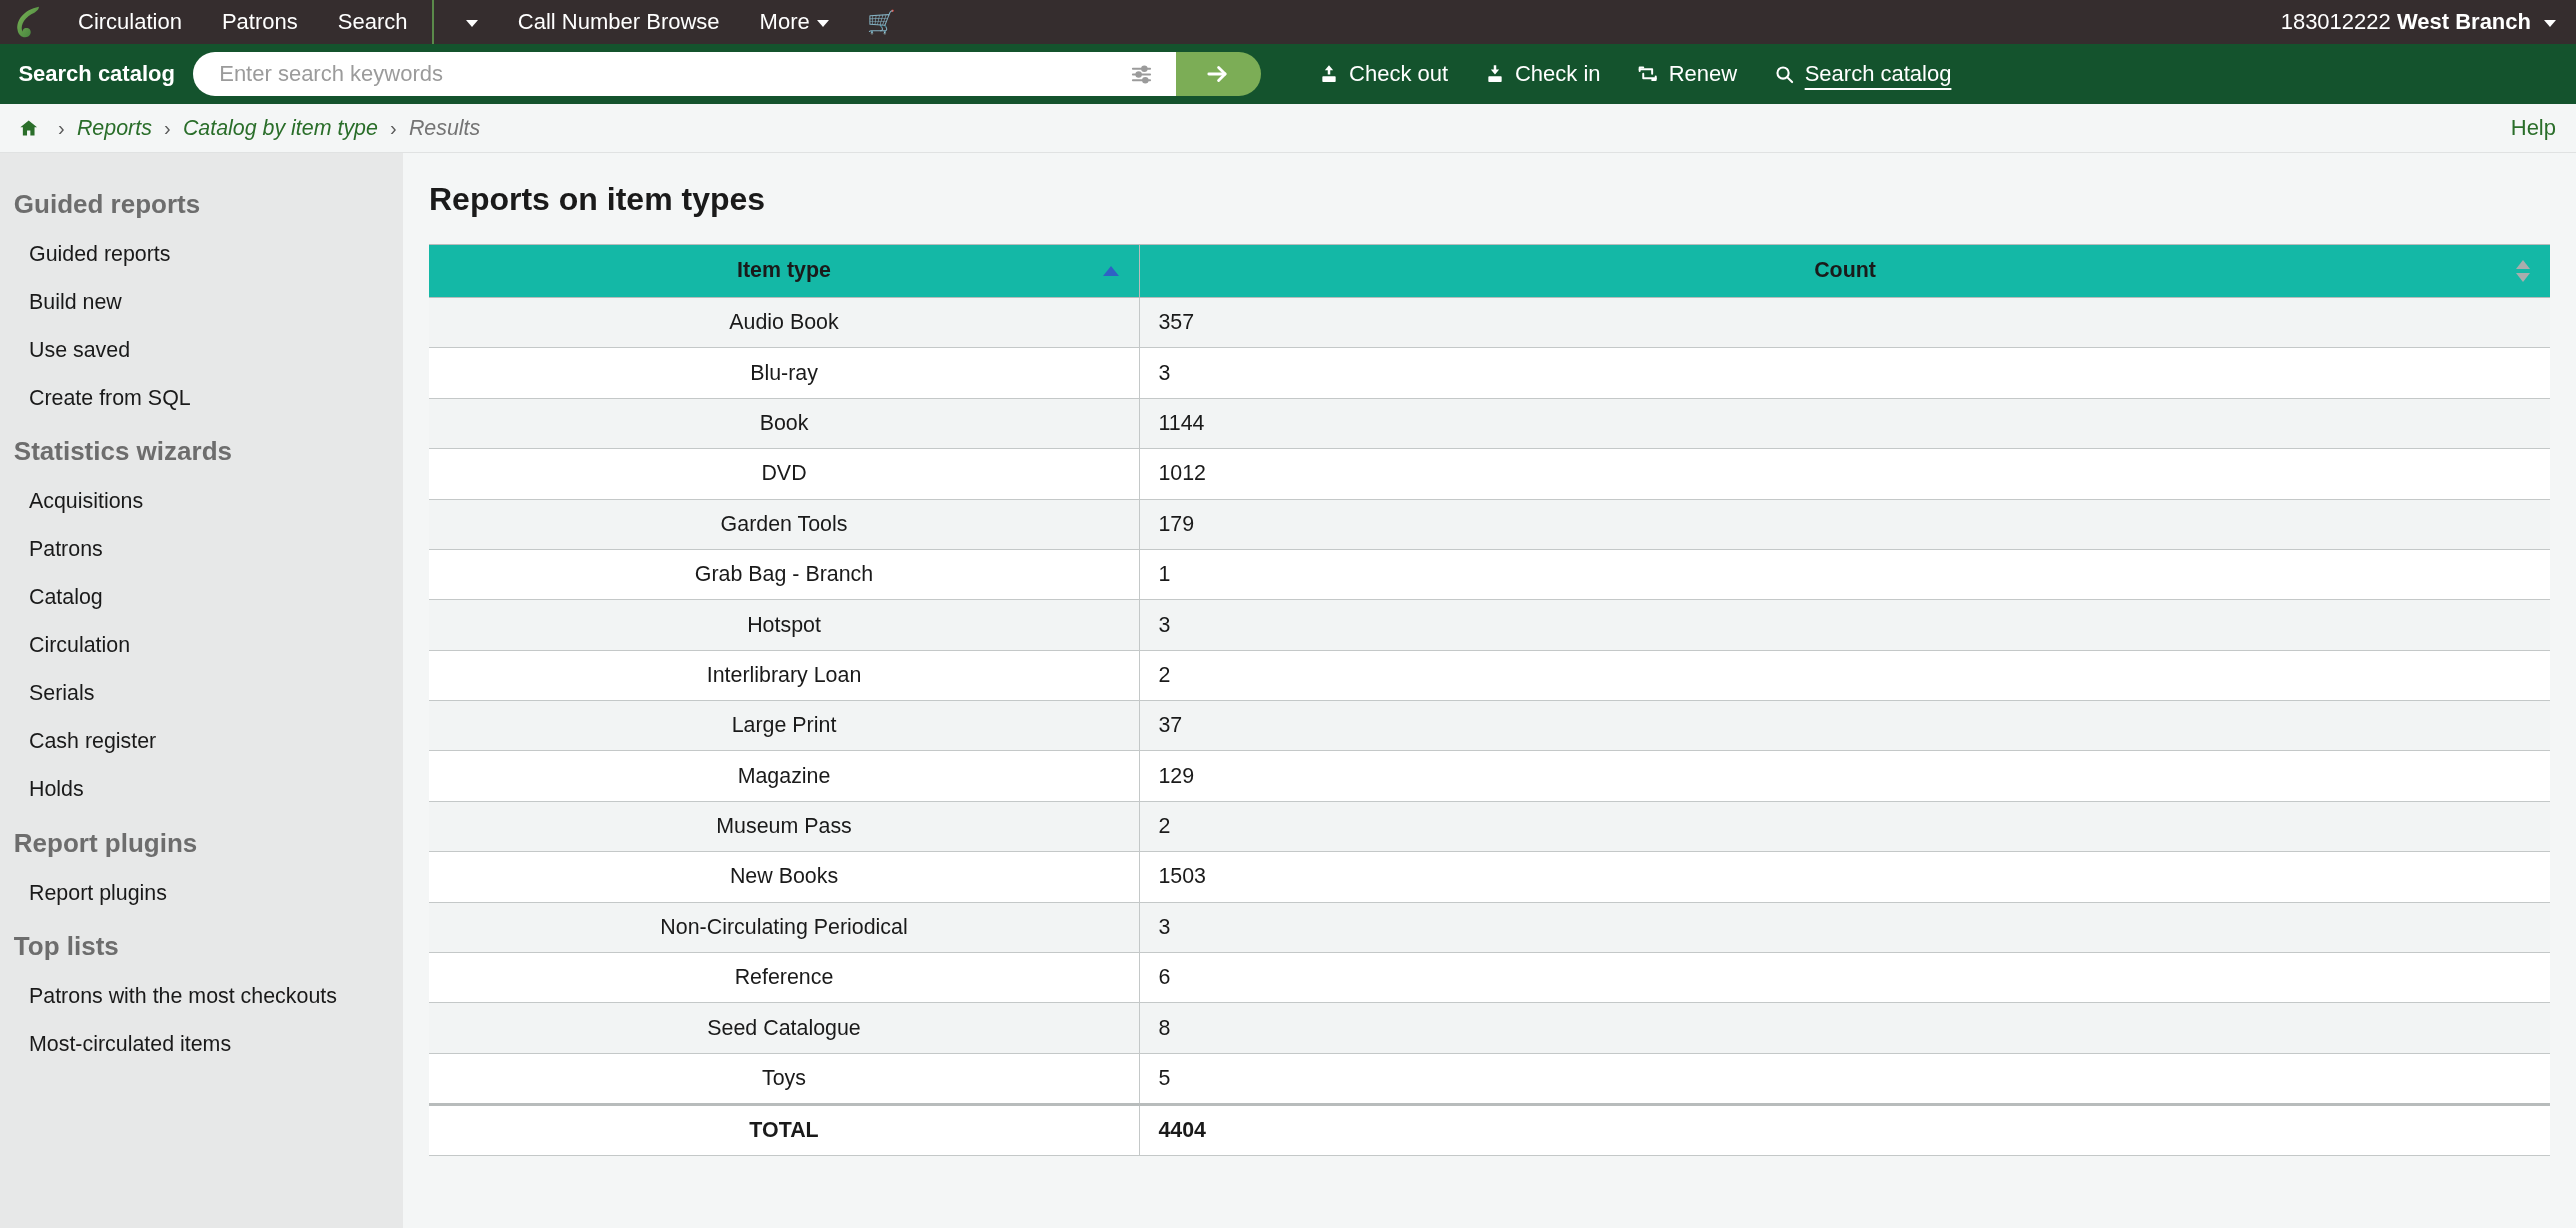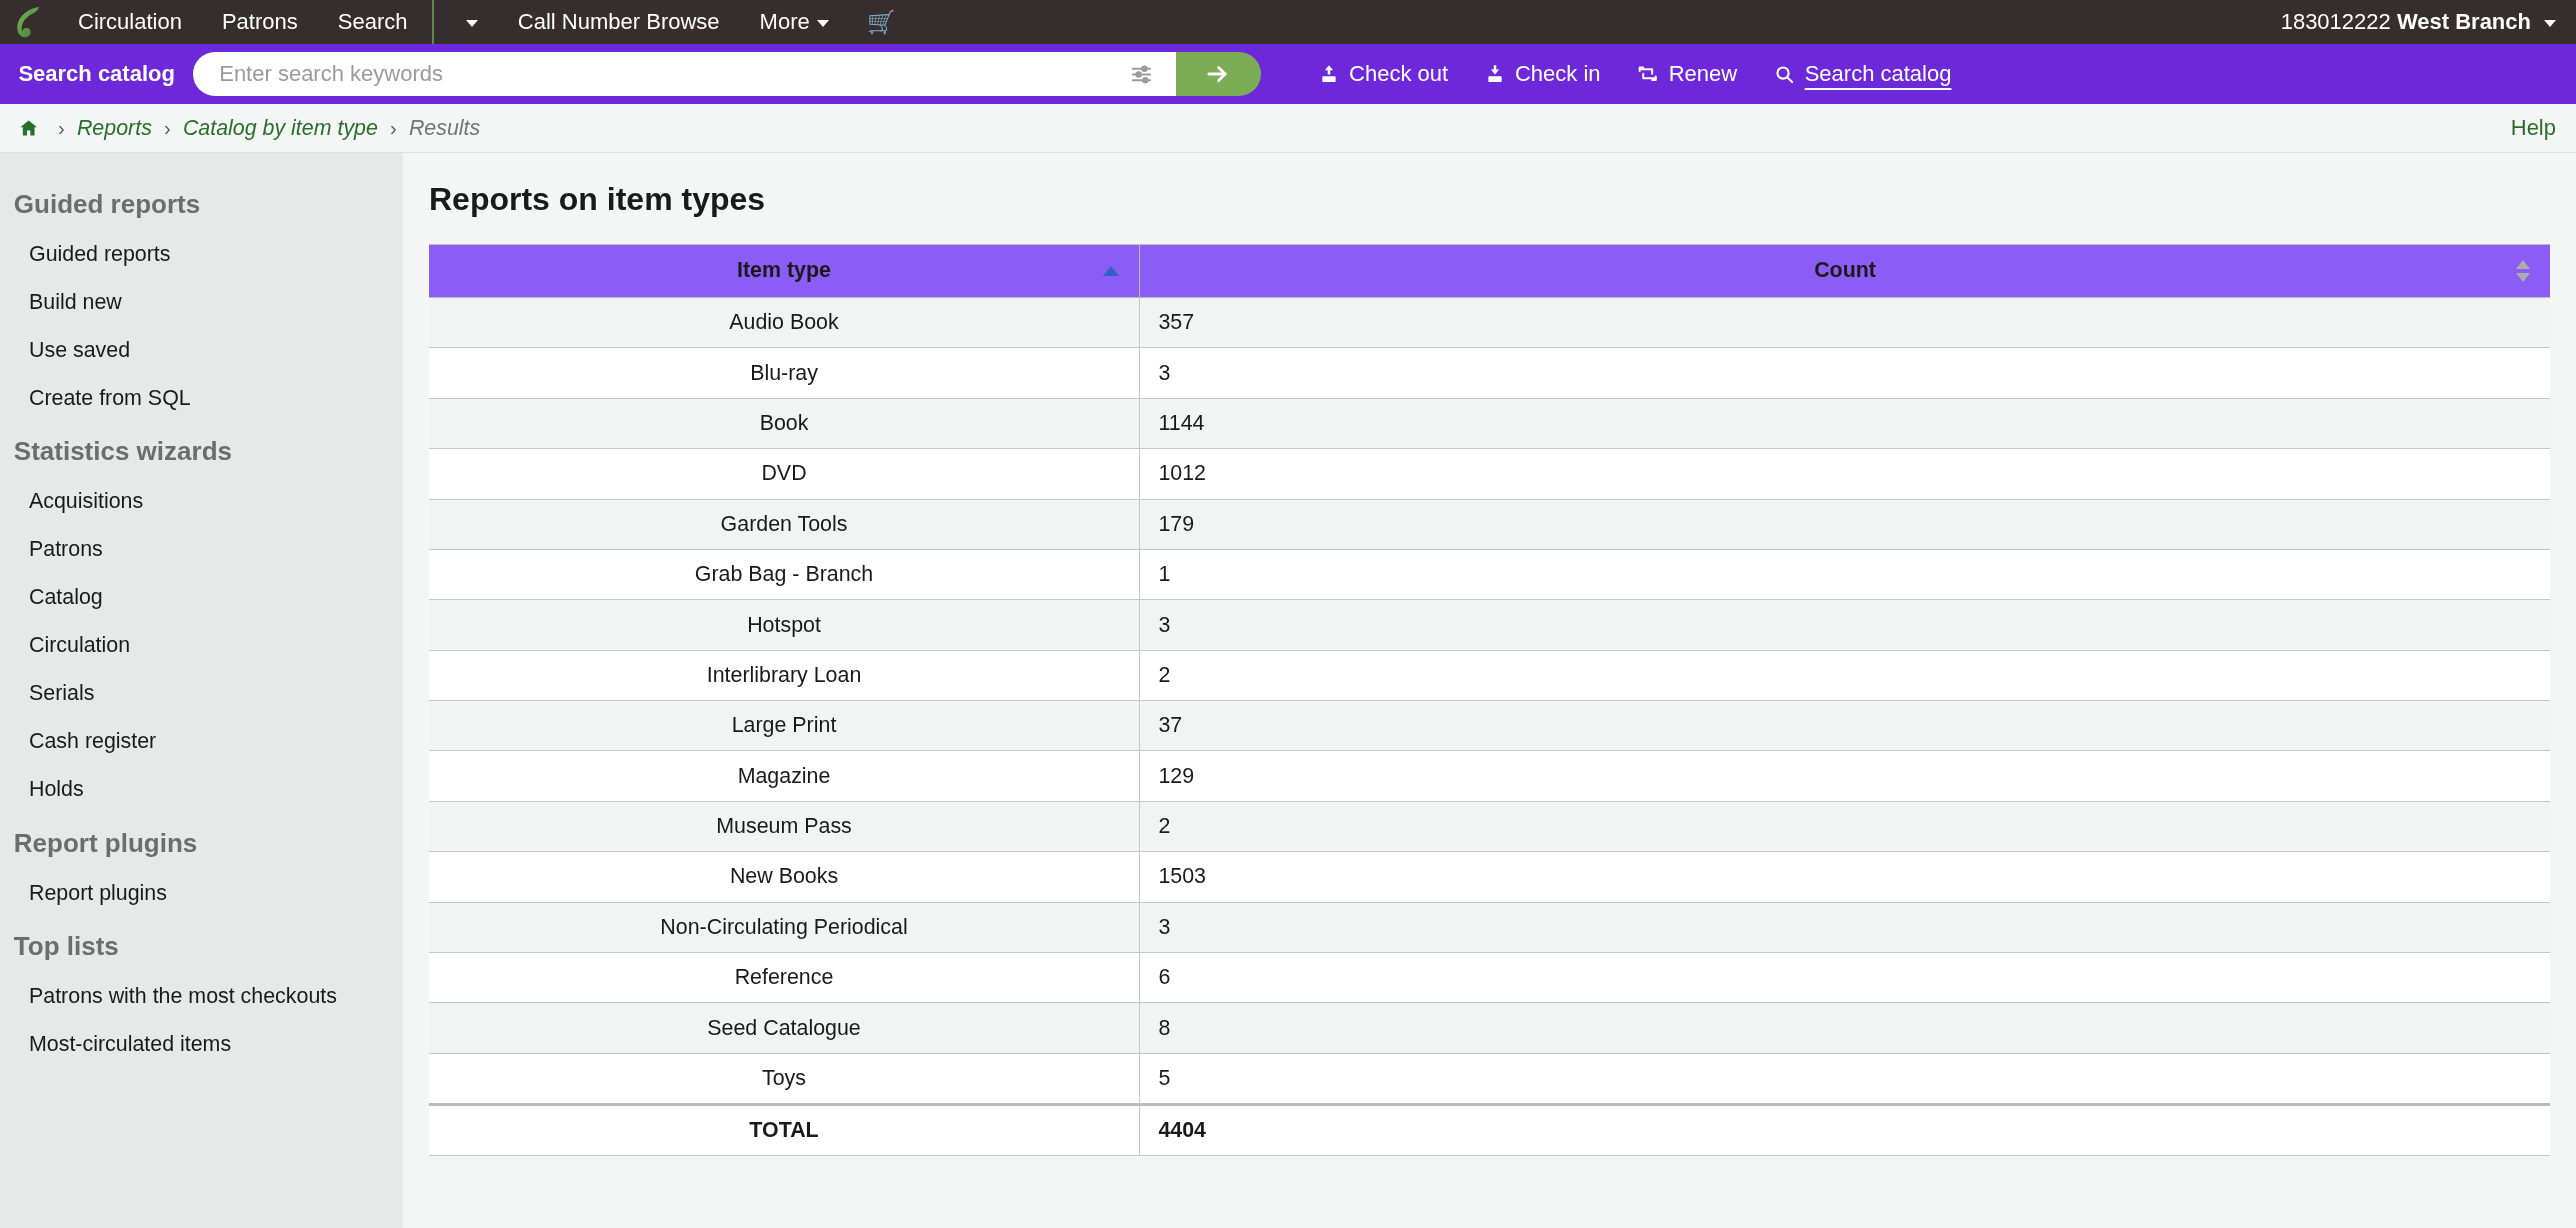--- a/index.html
+++ b/index.html
@@ -28,21 +28,21 @@
   .nav-divider { width: 2.3px; height: 44px; background: #5a8a4a; margin: 0 4.6px; }
   .cart-icon { color:#fff; font-size: 23px; padding: 0 18.4px; line-height:44px; cursor:pointer; }
   .user-menu {
     position: absolute; right: 20px; top: 0; line-height: 44px;
     color: #ffffff; font-size: 22px; white-space: nowrap; cursor: pointer;
   }
   .user-menu .bold { font-weight: bold; }
 
   
   .searchbar {
-    height: 60px; background: #6d28d9;
+    height: 60px; background: #14532d;
     display: flex; align-items: center; position: relative;
   }
   .search-label {
     color: #ffffff; font-weight: bold; font-size: 22px;
     padding: 0 21.4px 0 18.4px; white-space: nowrap;
   }
   .search-field-wrap {
     position: relative; display: flex; align-items: center;
     height: 44px; background: #ffffff;
     border-radius: 26px 0 0 26px; width: 983px; margin-left: -3.1px;
@@ -96,21 +96,21 @@
   }
 
   .content { flex: 1; background: #f4f6f6; padding: 27.5px 26px 0 26px; overflow: hidden; }
   .page-title {
     font-size: 32px; font-weight: bold; color: #1a1a1a; margin-bottom: 26px;
   }
 
   
   table.report { width: 100%; border-collapse: collapse; background: #ffffff; table-layout: fixed; }
   table.report th {
-    background: #8b5cf6; border: 0.8px solid #b8bcbc; border-left: none; border-right: none;
+    background: #14b8a6; border: 0.8px solid #b8bcbc; border-left: none; border-right: none;
     font-size: 21.4px; font-weight: bold; color: #1a1a1a;
     padding: 13.8px 18.4px; text-align: center; position: relative; cursor: pointer;
   }
   table.report th.col-type { border-right: 0.8px solid #b8bcbc; }
   table.report td {
     border-bottom: 0.8px solid #c4c8c8; font-size: 21.4px; color: #1a1a1a;
     padding: 12.2px 18.4px; text-align: left;
   }
   table.report td.col-type { border-right: 0.8px solid #c4c8c8; text-align: center; }
   tbody tr:nth-child(odd) { background: #f2f4f4; }

